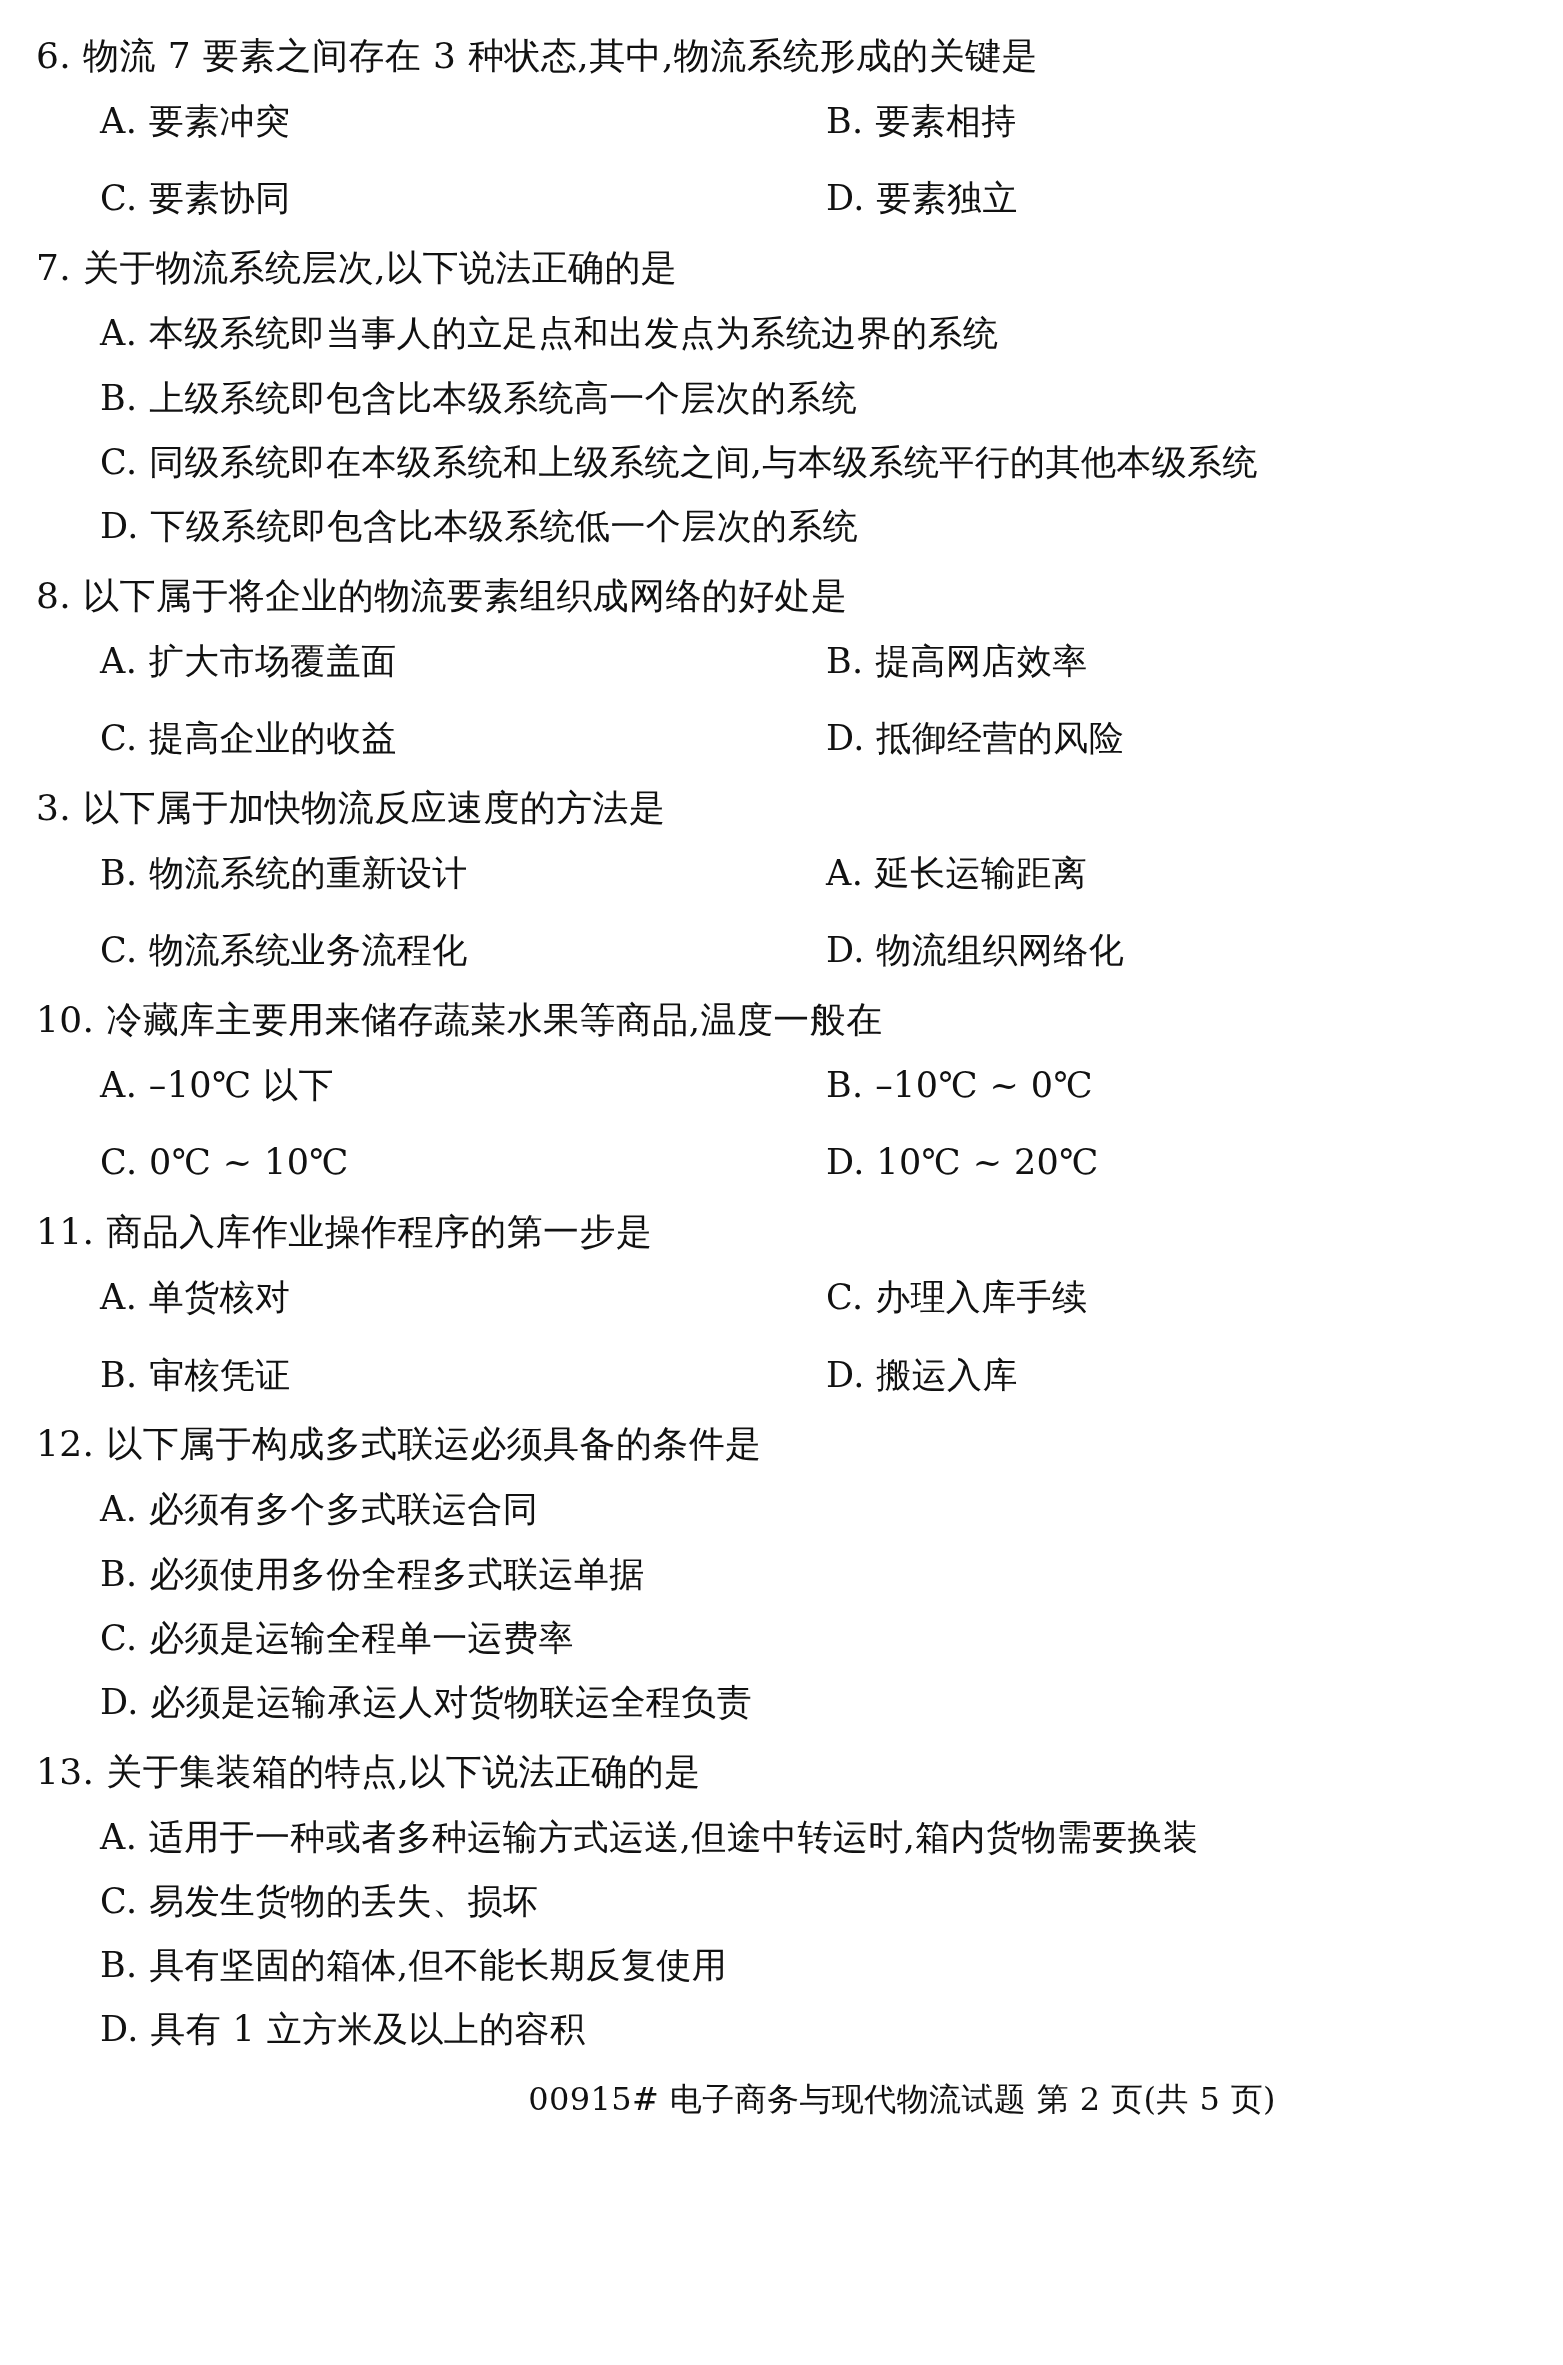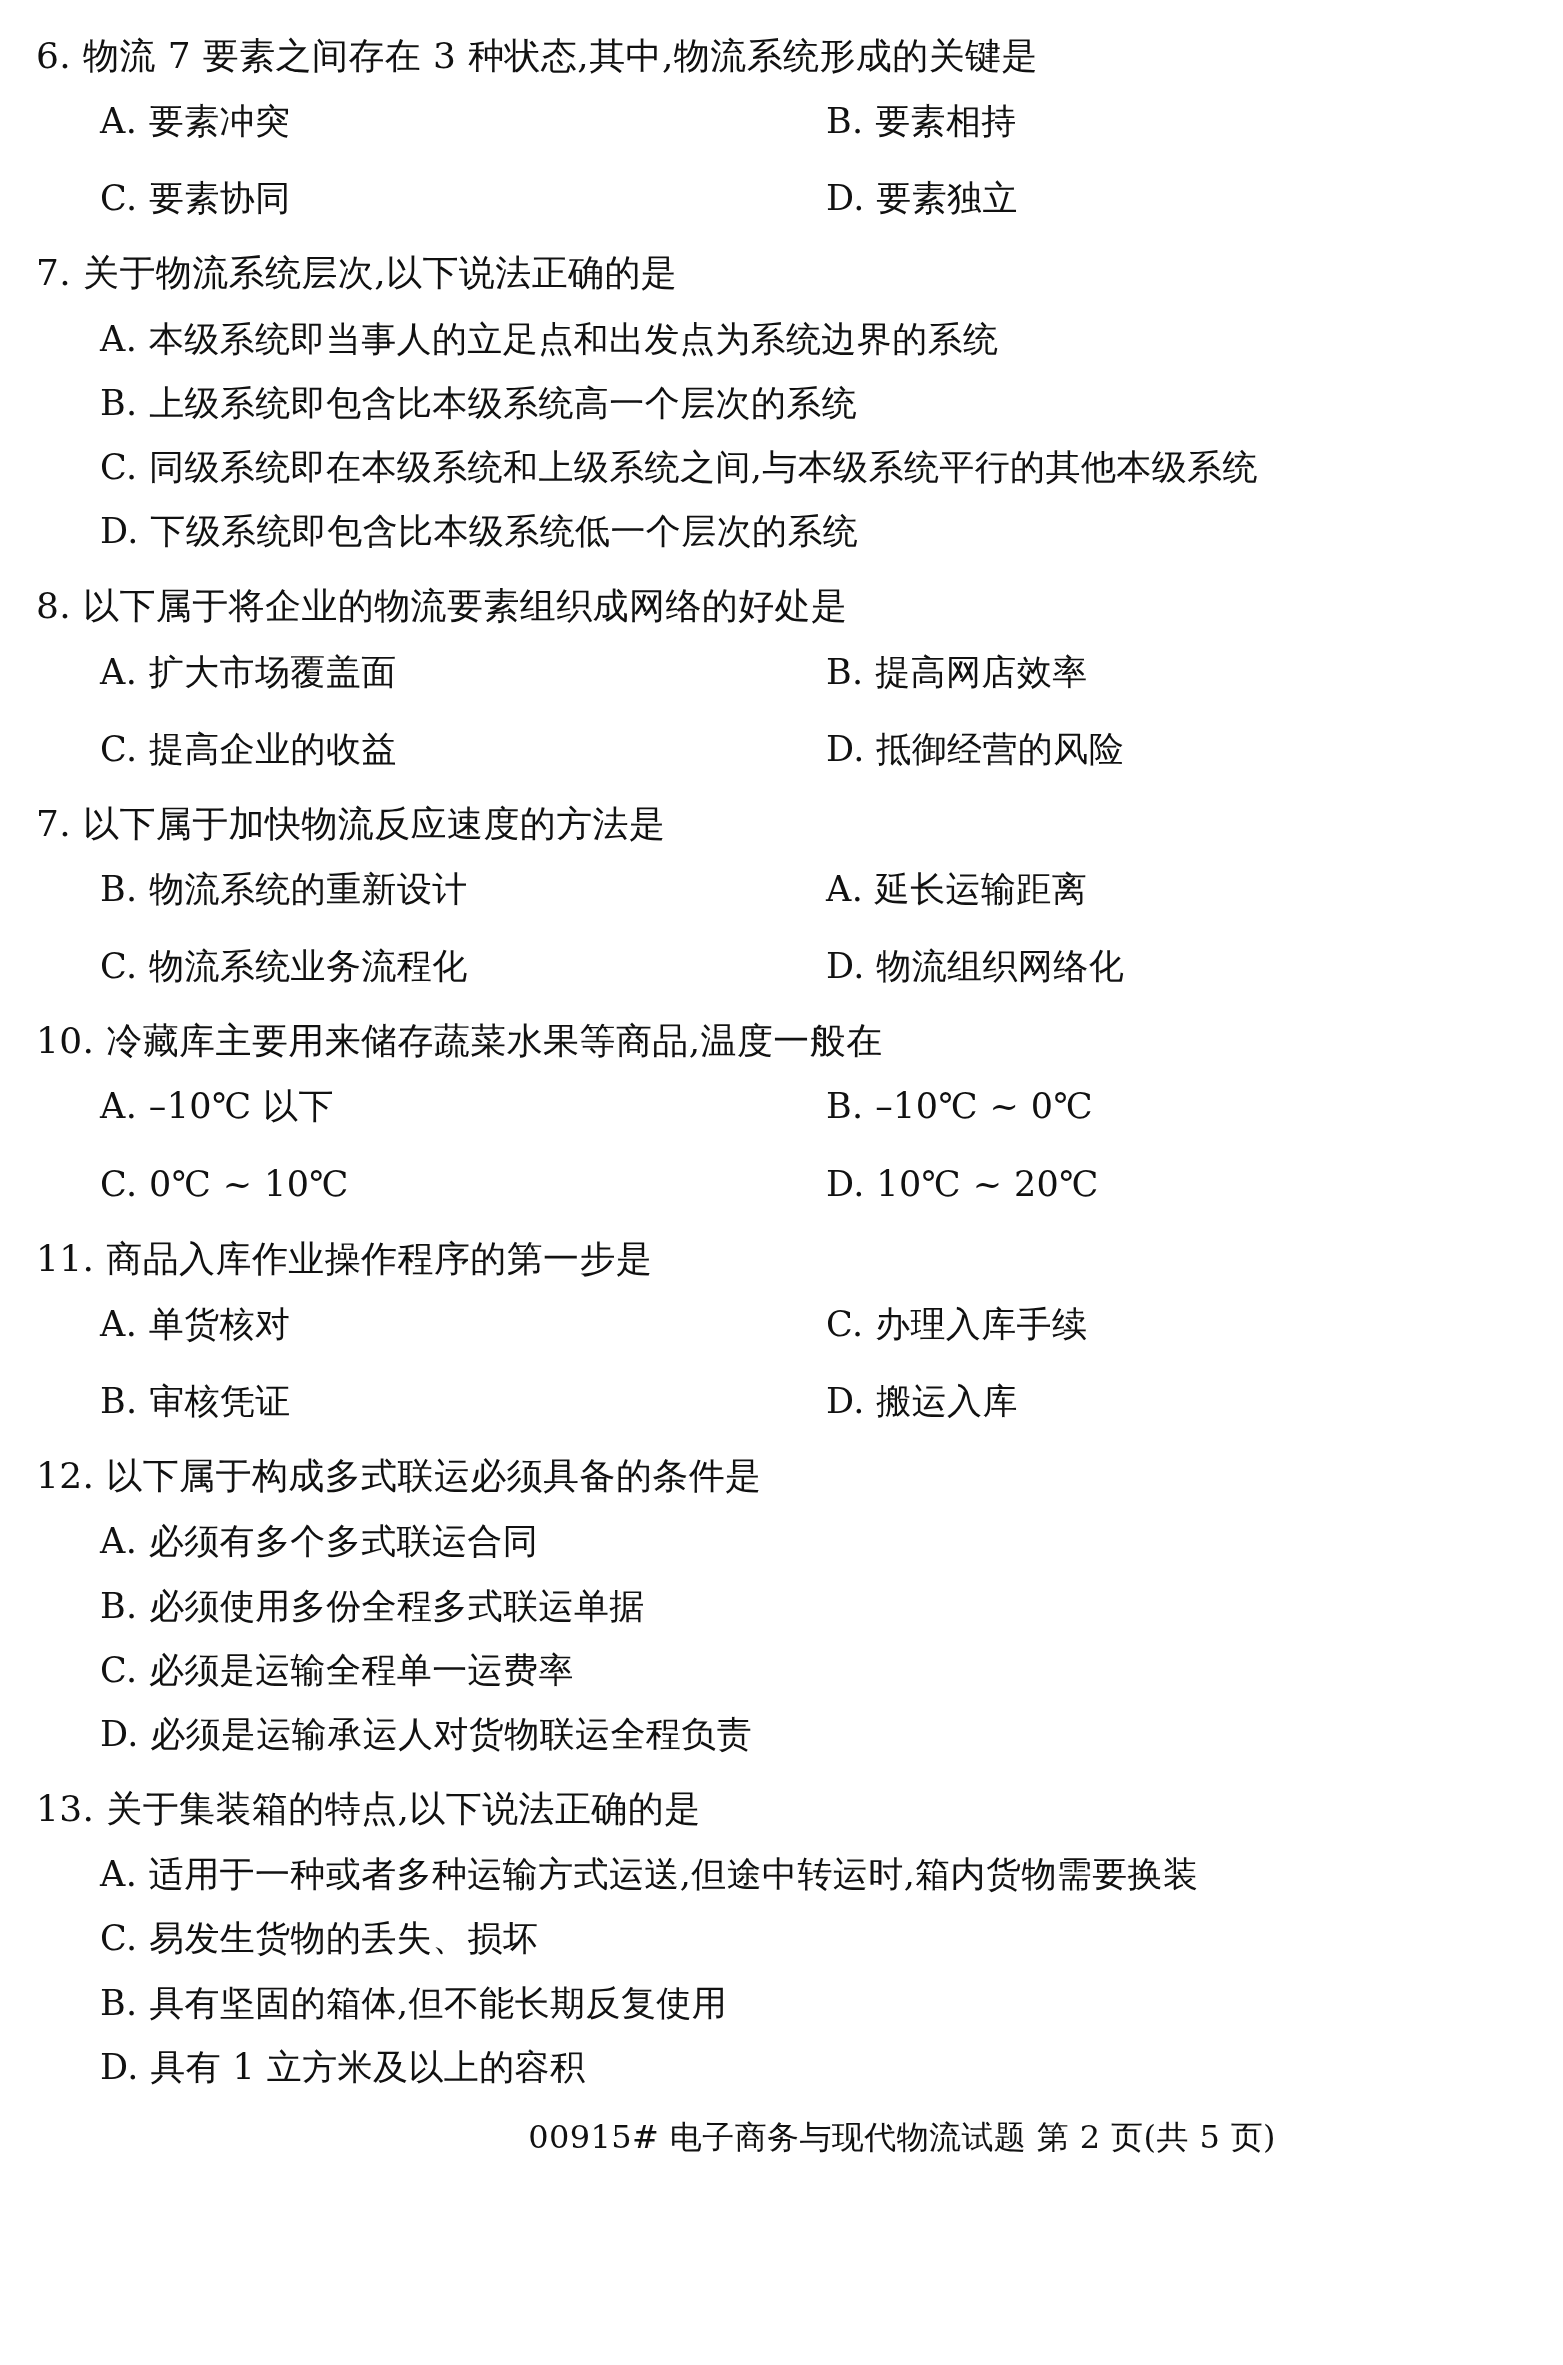--- a/index.html
+++ b/index.html
@@ -44,21 +44,20 @@
     padding-left: 64px;
   }
   .opt {
     font-size: 35px;
     line-height: 1.48;
     letter-spacing: 0.4px;
     white-space: nowrap;
     padding: 6.2px 0;
   }
   .q-gap-top {
-    margin-top: 16px;
   }
   .footer {
     margin-top: 16px;
     text-align: right;
     font-size: 32px;
     letter-spacing: 0.4px;
     padding-bottom: 19.6px;
   }
 </style>
 </head>
@@ -90,21 +89,21 @@
     <div class="q-stem">8. 以下属于将企业的物流要素组织成网络的好处是</div>
     <div class="opts-grid">
       <div class="opt">A. 扩大市场覆盖面</div>
       <div class="opt">B. 提高网店效率</div>
       <div class="opt">C. 提高企业的收益</div>
       <div class="opt">D. 抵御经营的风险</div>
     </div>
   </div>
 
   <div class="question q-gap-top">
-    <div class="q-stem">7. 以下属于加快物流反应速度的方法是</div>
+    <div class="q-stem">3. 以下属于加快物流反应速度的方法是</div>
     <div class="opts-grid">
       <div class="opt">B. 物流系统的重新设计</div>
       <div class="opt">A. 延长运输距离</div>
       <div class="opt">C. 物流系统业务流程化</div>
       <div class="opt">D. 物流组织网络化</div>
     </div>
   </div>
 
   <div class="question q-gap-top">
     <div class="q-stem">10. 冷藏库主要用来储存蔬菜水果等商品,温度一般在</div>

